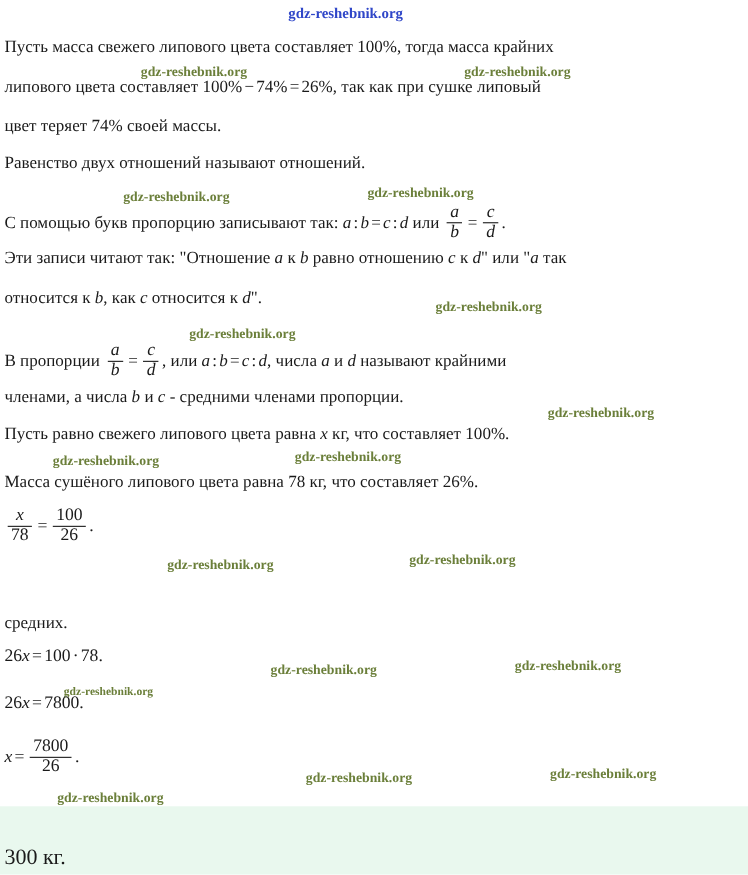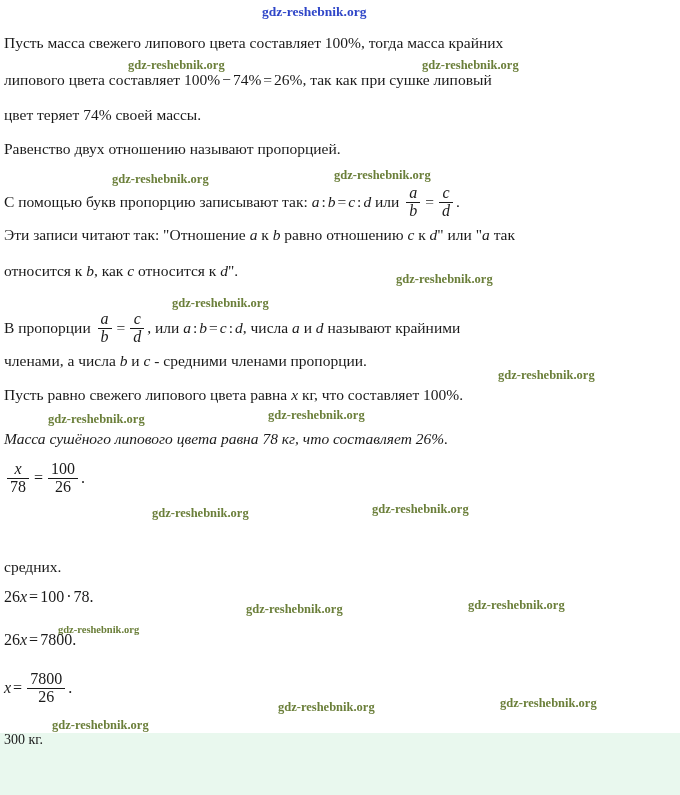--- a/index.html
+++ b/index.html
@@ -55,22 +55,22 @@
 
   
   .answer{
     position:absolute;
     left:0;top:733px;
     width:680px;height:62px;
     background:#e9f8ee;
   }
   .answer-text{
     position:absolute;
-    left:4px;top:732px;
-    font-size:14px;
+    left:4px;top:768px;
+    font-size:20px;
   }
 </style>
 </head>
 <body>
 
 <div class="page">
 
   <div class="wm top" style="left:262px;top:4px;">gdz-reshebnik.org</div>
   <div class="wm" style="left:128px;top:58px;">gdz-reshebnik.org</div>
   <div class="wm" style="left:422px;top:58px;">gdz-reshebnik.org</div>
@@ -93,21 +93,21 @@
   <div class="line" style="left:4px;top:34px;">
     <span>Пусть масса свежего липового цвета составляет </span><span class="mn">100%</span><span>, тогда масса крайних</span>
   </div>
   <div class="line" style="left:4px;top:71px;">
     <span>липового цвета составляет </span><span class="mn">100%</span><span class="mo">−</span><span class="mn">74%</span><span class="mo">=</span><span class="mn">26%</span><span>, так как при сушке липовый</span>
   </div>
   <div class="line" style="left:4px;top:106px;">
     <span>цвет теряет </span><span class="mn">74%</span><span> своей массы.</span>
   </div>
 
-  <div class="line" style="left:4px;top:140px;">Равенство двух отношению называют пропорцией.</div>
+  <div class="line" style="left:4px;top:140px;">Равенство двух отношений называют отношений.</div>
 
   <div class="line" style="left:4px;top:186px;">
     <span>С помощью букв пропорцию записывают так: </span><span class="mi">a</span><span class="mo">:</span><span class="mi">b</span><span class="mo">=</span><span class="mi">c</span><span class="mo">:</span><span class="mi">d</span><span> или </span><span class="frac bigfrac"><span class="num mi">a</span><span class="den mi">b</span></span><span class="mo">=</span><span class="frac bigfrac"><span class="num mi">c</span><span class="den mi">d</span></span><span>.</span>
   </div>
 
   <div class="line" style="left:4px;top:226px;">
     <span>Эти записи читают так: "Отношение </span><span class="mi">a</span><span> к </span><span class="mi">b</span><span> равно отношению </span><span class="mi">c</span><span> к </span><span class="mi">d</span><span>" или "</span><span class="mi">a</span><span> так</span>
   </div>
   <div class="line" style="left:4px;top:262px;">
     <span>относится к </span><span class="mi">b</span><span>, как </span><span class="mi">c</span><span> относится к </span><span class="mi">d</span><span>".</span>
@@ -116,21 +116,21 @@
   <div class="line" style="left:4px;top:312px;">
     <span>В пропорции </span><span class="frac bigfrac"><span class="num mi">a</span><span class="den mi">b</span></span><span class="mo">=</span><span class="frac bigfrac"><span class="num mi">c</span><span class="den mi">d</span></span><span>, или </span><span class="mi">a</span><span class="mo">:</span><span class="mi">b</span><span class="mo">=</span><span class="mi">c</span><span class="mo">:</span><span class="mi">d</span><span>, числа </span><span class="mi">a</span><span> и </span><span class="mi">d</span><span> называют крайними</span>
   </div>
   <div class="line" style="left:4px;top:352px;">
     <span>членами, а числа </span><span class="mi">b</span><span> и </span><span class="mi">c</span><span> - средними членами пропорции.</span>
   </div>
 
   <div class="line" style="left:4px;top:386px;">
     <span>Пусть равно свежего липового цвета равна </span><span class="mi">x</span><span> кг, что составляет </span><span class="mn">100%</span><span>.</span>
   </div>
-  <div class="line" style="left:4px;top:430px;font-style:italic;">
+  <div class="line" style="left:4px;top:430px;">
     <span>Масса сушёного липового цвета равна 78 кг, что составляет </span><span class="mn">26%</span><span>.</span>
   </div>
 
   <div class="line" style="left:4px;top:462px;font-size:16px;">
     <span class="frac"><span class="num mi">x</span><span class="den mn">78</span></span><span class="mo">=</span><span class="frac"><span class="num mn">100</span><span class="den mn">26</span></span><span>.</span>
   </div>
 
   <div class="line" style="left:4px;top:558px;">средних.</div>
 
   <div class="line" style="left:4px;top:587px;font-size:16px;">

